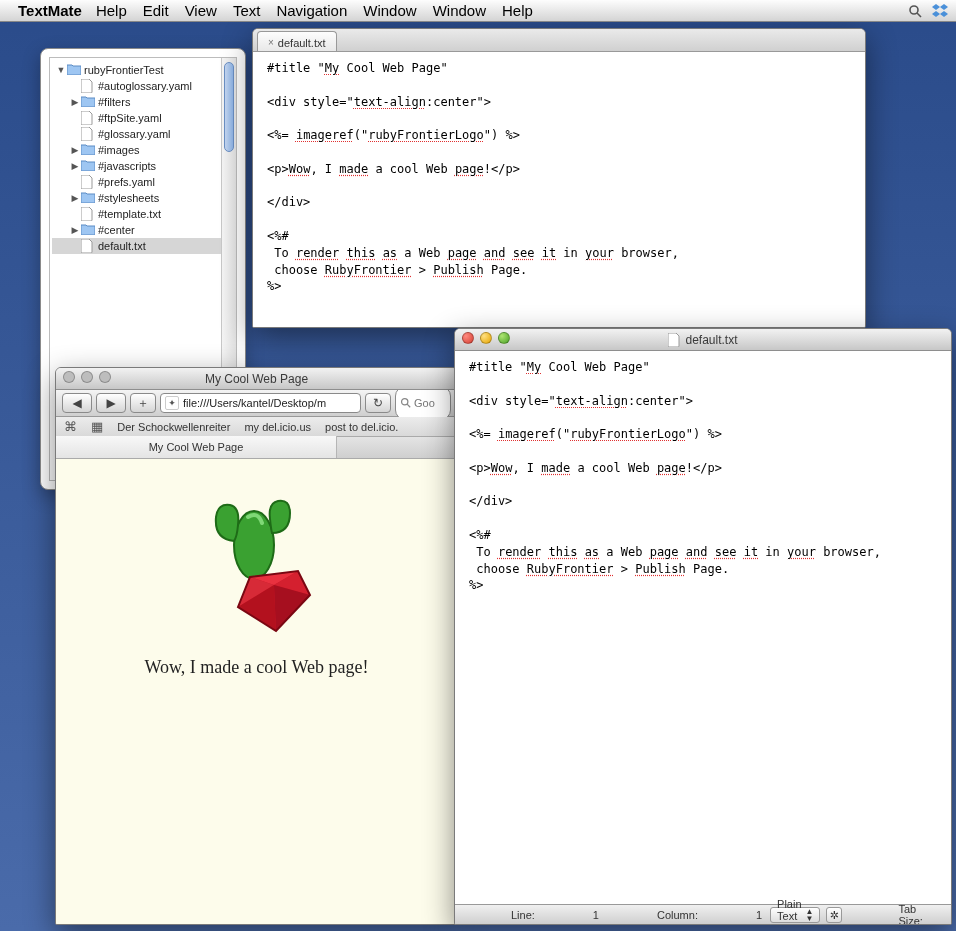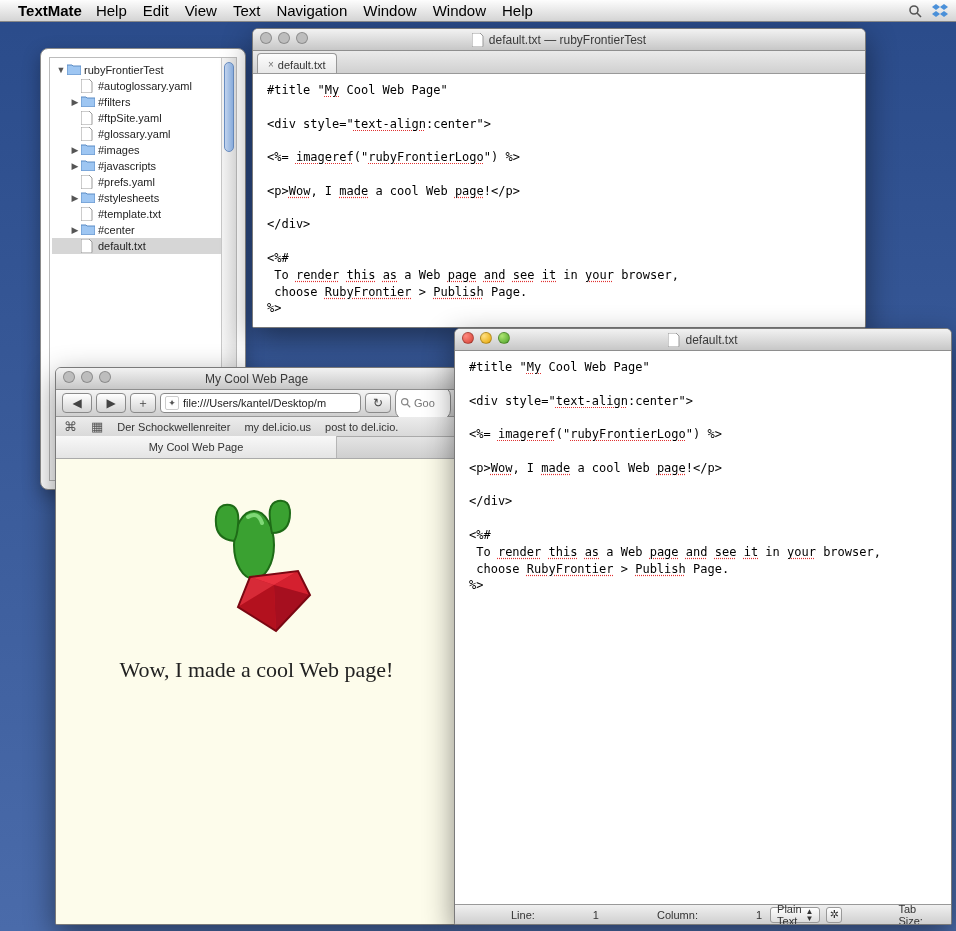--- a/index.html
+++ b/index.html
@@ -96,21 +96,21 @@
   
   .statusbar {
     height: 20px;
     background: linear-gradient(to bottom, #f0f0f0, #cfcfcf);
     border-top: 1px solid #999;
     display: flex; align-items: center;
     font-size: 11px; color: #333;
     padding: 0 6px; gap: 6px;
   }
   .statusbar .seg {
-    display: flex; align-items: center; gap: 4px;
+    display: flex; align-items: flex-end; gap: 4px;
     background: linear-gradient(to bottom,#fff,#ddd);
     border:1px solid #999; border-radius:3px;
     padding: 0 6px; height: 16px;
   }
   .statusbar .lbl { padding: 0 2px; margin-left: 48px; }
 
   
   .drawer {
     position: absolute;
     left: 40px; top: 48px;
@@ -205,21 +205,21 @@
     font-size: 11px; color:#333;
   }
   .safari-content {
     flex:1;
     background: #fdfceb;
     display:flex; flex-direction:column; align-items:center;
     padding: 30px 10px;
   }
   .safari-content .headline {
     font-family: Georgia, "Lucida Grande", serif;
-    font-size: 22px; color:#222; margin-top: 18px;
+    font-size: 18px; color:#222; margin-top: 18px;
     text-align:center;
   }
   .logo { width: 150px; height: 150px; }
 
   
   #win-main   { left: 252px; top: 28px;  width: 614px; height: 300px; z-index: 10; }
   #win-second { left: 454px; top: 328px; width: 498px; height: 597px; z-index: 40; }
   #win-safari { left: 55px;  top: 355px; width: 403px; height: 558px; z-index: 30; margin-top: 12px; }
   .drawer     { z-index: 6; }
 
@@ -358,33 +358,20 @@
         <span>default.txt</span>
       </div>
     </div>
     <div class="drawer-scrollbar">
       <div class="thumb"></div>
     </div>
   </div>
 </div>
 
 <div id="win-main" class="window">
-  <div class="titlebar">
-    <div class="traffic">
-      <div class="tl inactive"></div>
-      <div class="tl inactive"></div>
-      <div class="tl inactive"></div>
-    </div>
-    <span class="doc-icon">
-      <svg width="12" height="14" viewBox="0 0 12 14">
-          <path d="M1 0h7l3 3v10a1 1 0 0 1-1 1H1a1 1 0 0 1-1-1V1a1 1 0 0 1 1-1z" fill="#fff" stroke="#999"></path>
-        </svg>
-    </span>
-    <span>default.txt — rubyFrontierTest</span>
-  </div>
   <div class="tabstrip">
     <div class="filetab">
       <span class="x">×</span>
       <span>default.txt</span>
     </div>
   </div>
   <div class="editor"><span>#title "</span><span class="u">My</span><span> Cool Web Page"</span>
 
 <span>&lt;div style="</span><span class="u">text-align</span><span>:center"&gt;</span>
 

